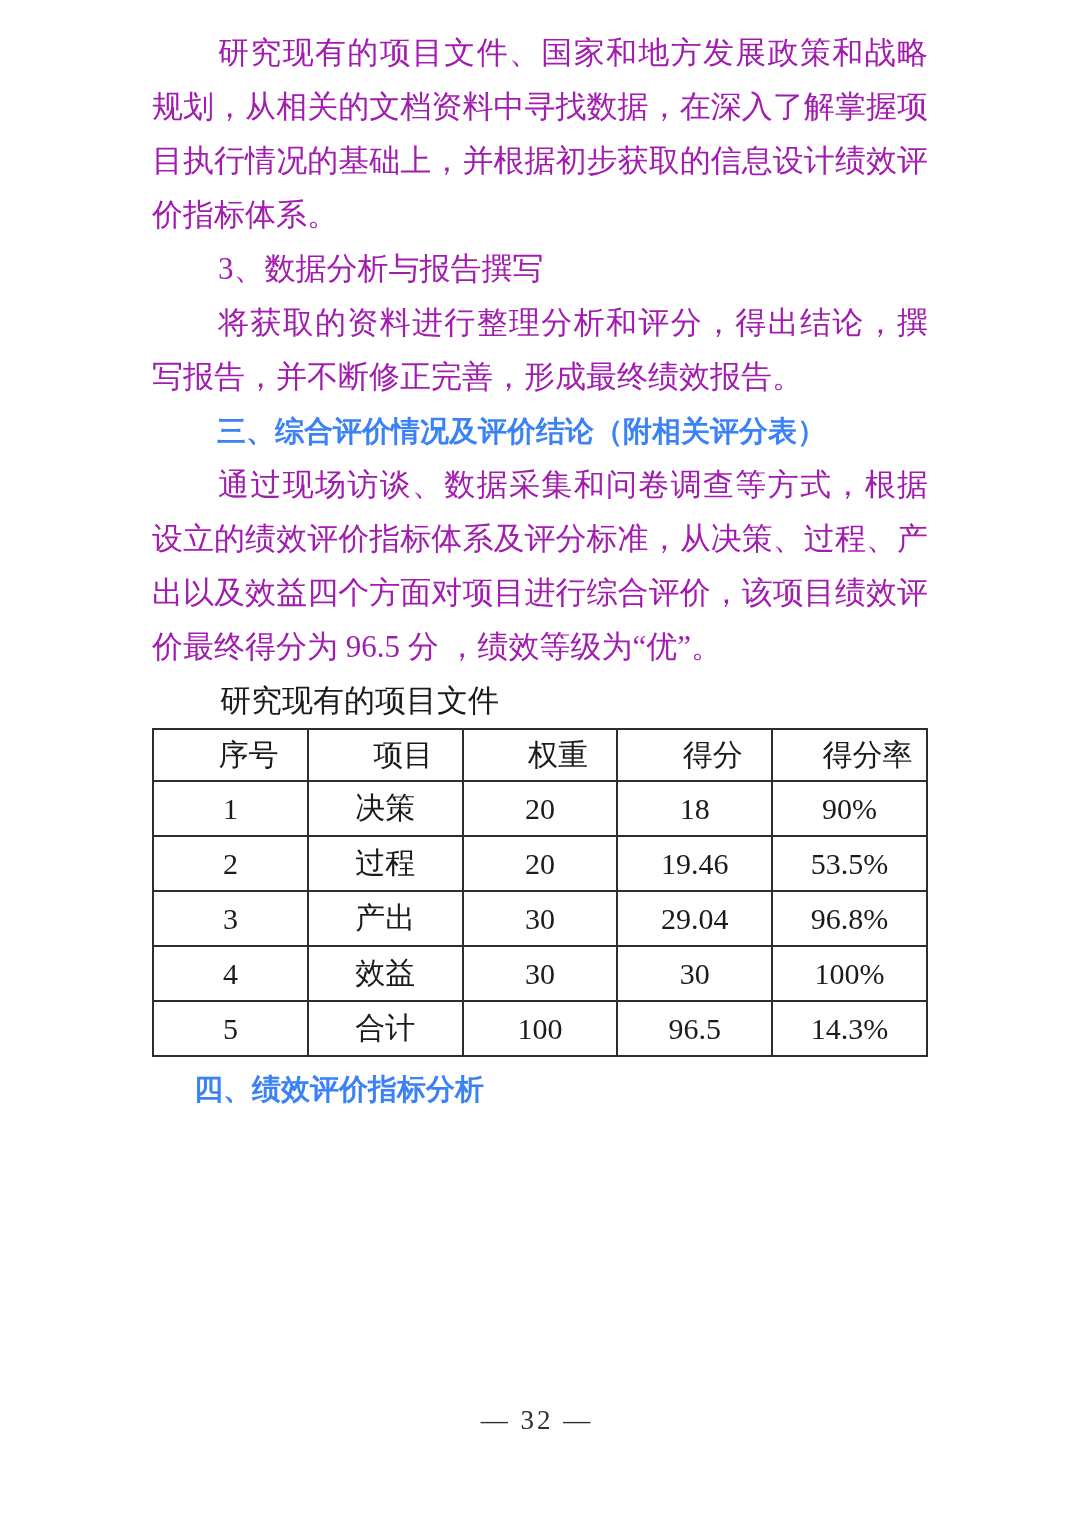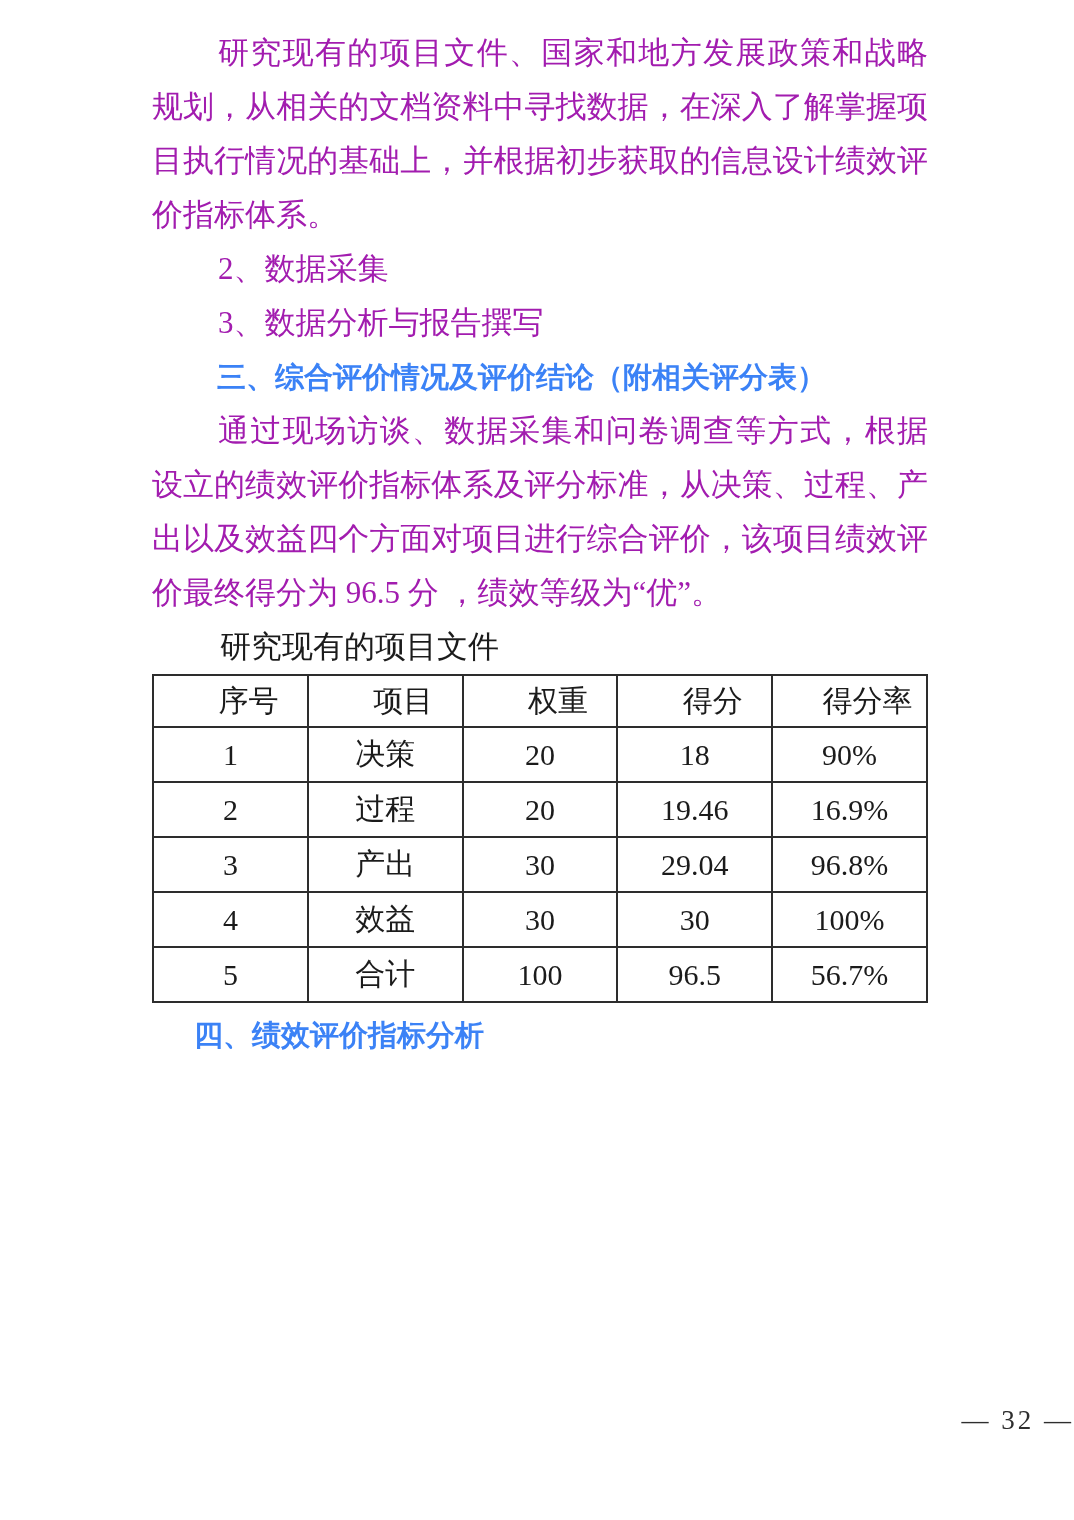--- a/index.html
+++ b/index.html
@@ -57,38 +57,38 @@
     padding: 0;
   }
   table.score-table th { height: 52px; padding-left: 36px; }
   table.score-table td { height: 55px; }
   .footer {
     position: absolute;
     left: 0;
     right: 0;
     top: 1405;
     top: 1405px;
-    text-align: right;
+    text-align: center;
     font-size: 27px;
     letter-spacing: 3px;
     color: #2e2e2e;
   }
 </style>
 </head>
 <body>
 
 <div class="page">
 
   <p class="body-par indent-2">研究现有的项目文件、国家和地方发展政策和战略规划，从相关的文档资料中寻找数据，在深入了解掌握项目执行情况的基础上，并根据初步获取的信息设计绩效评价指标体系。</p>
 
-  <p class="body-par indent-2">2、数据采集</p>
 
 
   <p class="body-par indent-2">3、数据分析与报告撰写</p>
 
+  <p class="body-par indent-2">将获取的资料进行整理分析和评分，得出结论，撰写报告，并不断修正完善，形成最终绩效报告。</p>
 
   <h2 class="heading heading-3">三、综合评价情况及评价结论（附相关评分表）</h2>
 
   <p class="body-par indent-2">通过现场访谈、数据采集和问卷调查等方式，根据设立的绩效评价指标体系及评分标准，从决策、过程、产出以及效益四个方面对项目进行综合评价，该项目绩效评价最终得分为 96.5 分 ，绩效等级为“优”。</p>
 
   <p class="table-caption">研究现有的项目文件</p>
 
   <table class="score-table">
     <colgroup>
       <col style="width:20%">
@@ -112,42 +112,42 @@
         <td>决策</td>
         <td>20</td>
         <td>18</td>
         <td>90%</td>
       </tr>
       <tr>
         <td>2</td>
         <td>过程</td>
         <td>20</td>
         <td>19.46</td>
-        <td>16.9%</td>
+        <td>53.5%</td>
       </tr>
       <tr>
         <td>3</td>
         <td>产出</td>
         <td>30</td>
         <td>29.04</td>
         <td>96.8%</td>
       </tr>
       <tr>
         <td>4</td>
         <td>效益</td>
         <td>30</td>
         <td>30</td>
         <td>100%</td>
       </tr>
       <tr>
         <td>5</td>
         <td>合计</td>
         <td>100</td>
         <td>96.5</td>
-        <td>56.7%</td>
+        <td>14.3%</td>
       </tr>
     </tbody>
   </table>
 
   <h2 class="heading heading-4">四、绩效评价指标分析</h2>
 
 </div>
 
 <div class="footer">— 32 —</div>
 

